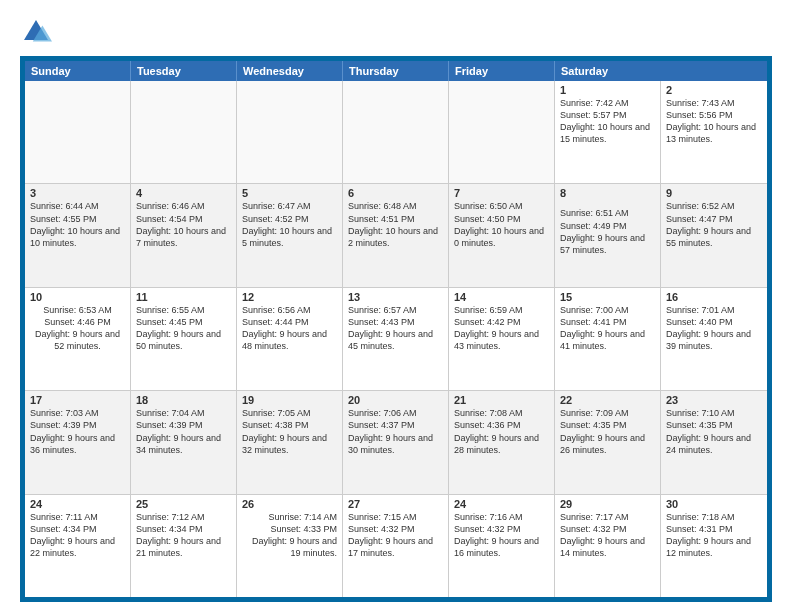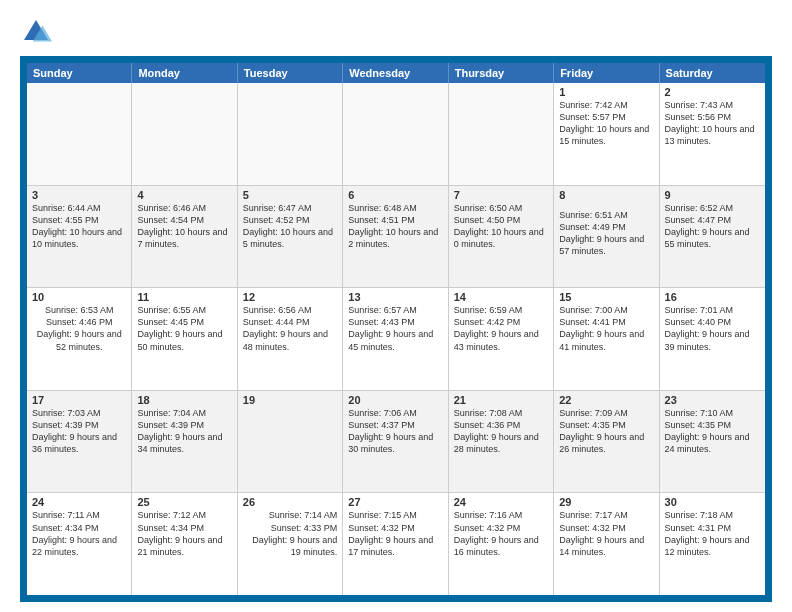--- a/index.html
+++ b/index.html
@@ -57,21 +57,21 @@
       line-height: 1.1;
     }
     .sub-title {
       font-size: 15px;
       color: #555;
     }
     .calendar {
       flex: 1;
       display: flex;
       flex-direction: column;
-      border: 7px solid #0369a1;
+      border: 5px solid #0369a1;
     }
     .cal-header {
       display: grid;
       grid-template-columns: repeat(7, 1fr);
       background: #2e6db4;
     }
     .cal-header-cell {
       color: #fff;
       font-size: 11px;
       font-weight: bold;
@@ -132,21 +132,20 @@
     </div>
     <div class="title-section">
       <div class="main-title"></div>
       <div class="sub-title"></div>
     </div>
   </div>
 
   <div class="calendar">
     <div class="cal-header" id="cal-header">
         <div class="cal-header-cell">Sunday</div>
-        <div class="cal-header-cell">Monday</div>
         <div class="cal-header-cell">Tuesday</div>
         <div class="cal-header-cell">Wednesday</div>
         <div class="cal-header-cell">Thursday</div>
         <div class="cal-header-cell">Friday</div>
         <div class="cal-header-cell">Saturday</div>
       </div>
     <div class="cal-body" id="cal-body">
         <div class="cal-row">
           <div class="cal-cell empty"></div>
           <div class="cal-cell empty"></div>
@@ -262,20 +261,23 @@
 Daylight: 9 hours and 36 minutes.</div>
           </div>
           <div class="cal-cell shaded">
             <span class="day-num">18</span>
             <div class="day-info" style="white-space: pre-line;">Sunrise: 7:04 AM
 Sunset: 4:39 PM
 Daylight: 9 hours and 34 minutes.</div>
           </div>
           <div class="cal-cell shaded">
             <span class="day-num">19</span>
+            <div class="day-info" style="white-space: pre-line;">Sunrise: 7:05 AM
+Sunset: 4:38 PM
+Daylight: 9 hours and 32 minutes.</div>
           </div>
           <div class="cal-cell shaded">
             <span class="day-num">20</span>
             <div class="day-info" style="white-space: pre-line;">Sunrise: 7:06 AM
 Sunset: 4:37 PM
 Daylight: 9 hours and 30 minutes.</div>
           </div>
           <div class="cal-cell shaded">
             <span class="day-num">21</span>
             <div class="day-info" style="white-space: pre-line;">Sunrise: 7:08 AM

